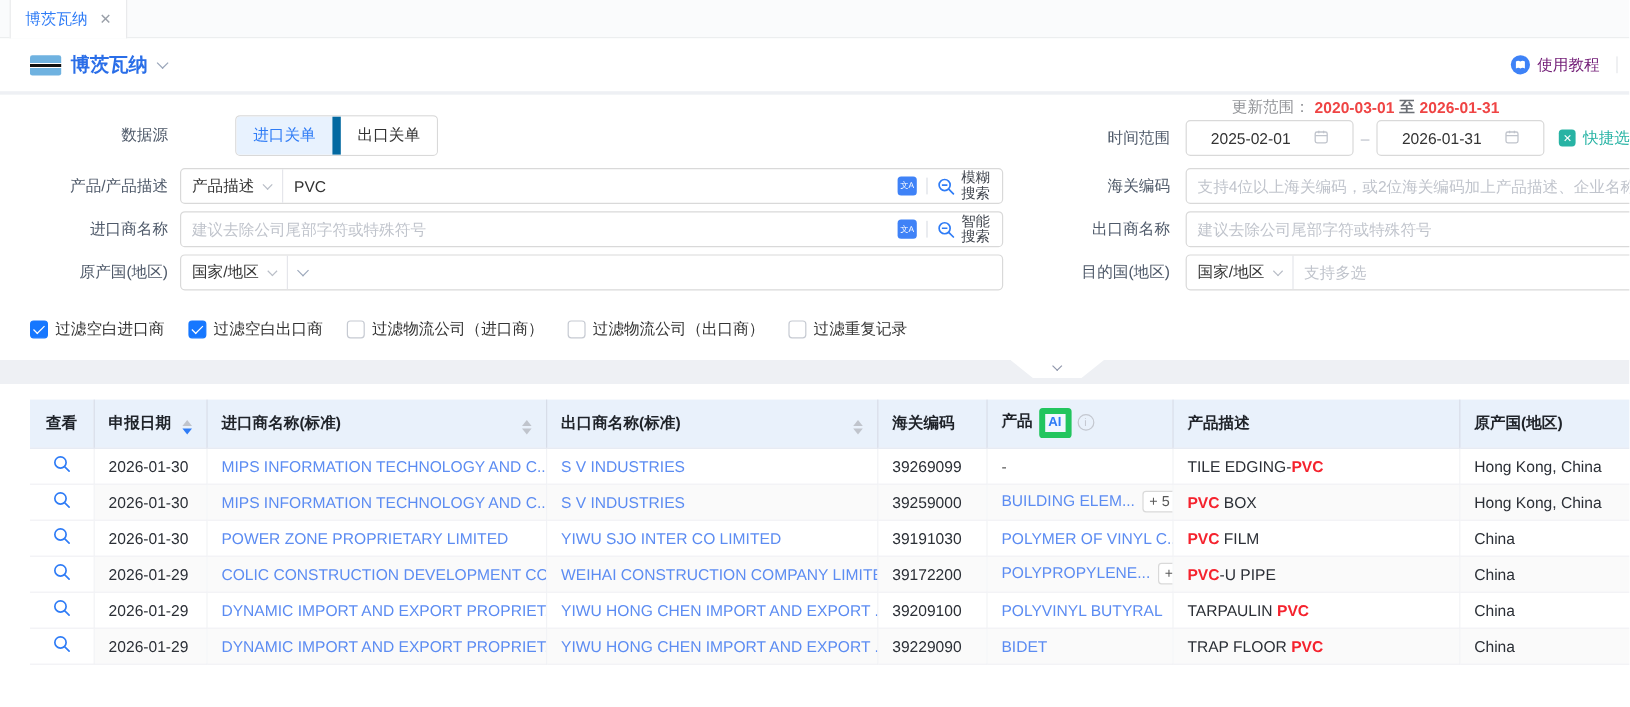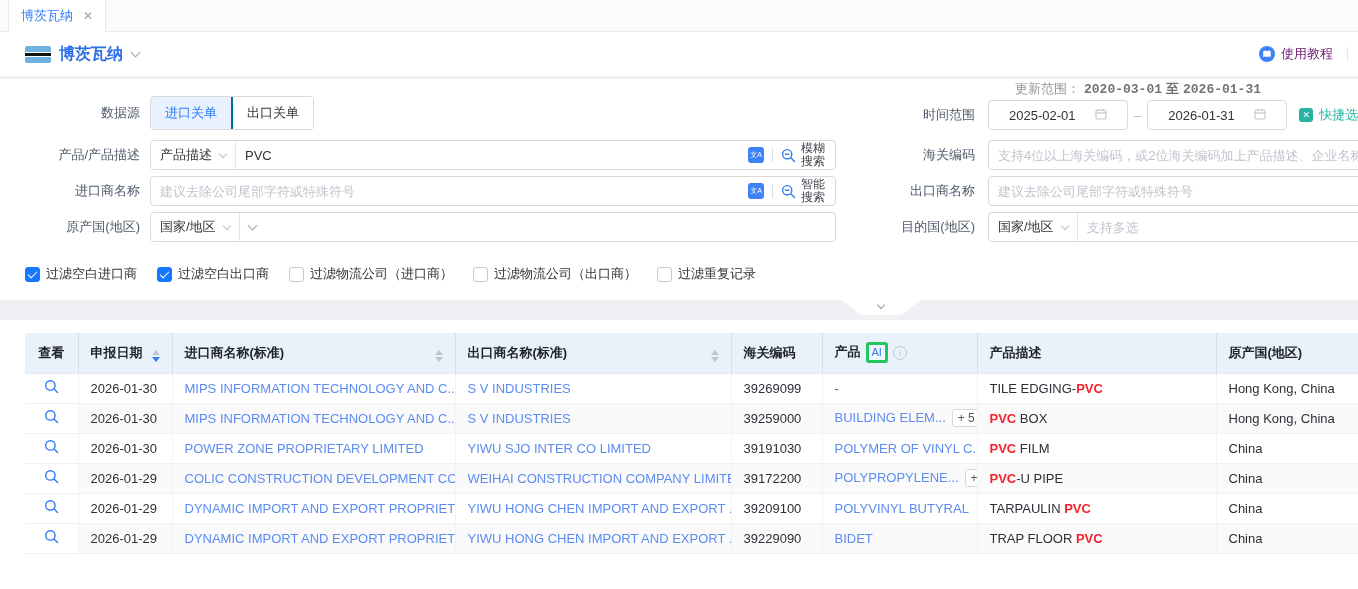--- a/index.html
+++ b/index.html
@@ -26,26 +26,26 @@
   .header-sep { height:3px; background:#eef0f4; }
 
   
   .filters { position:relative; height:221px; background:#fff; }
   .frow { position:absolute; height:30px; display:flex; align-items:center; }
   .flabel { width:150px; padding-right:10px; text-align:right; color:#4e5969; flex:0 0 auto; }
   .flabel.r { width:158px; padding-right:13px; }
 
   .update-line { position:absolute; top:1px; left:988px; width:300px; display:flex; justify-content:center; gap:4px; align-items:center; }
   .muted-lbl { color:#939599; }
-  .orange { color:#737373; font-weight:bold;font-family:Liberation Mono, monospace; }
+  .orange { color:#ef4444; font-weight:bold; }
   .to-word { color:#6b6f76; font-weight:bold; }
 
   .seg { display:flex; height:34px; border:1px solid #d9d9d9; border-radius:4px; overflow:hidden; background:#fff; }
   .seg-btn { padding:0 14px; display:flex; align-items:center; color:#333; cursor:pointer; background:#fff; }
-  .seg-btn + .seg-btn { border-left:2px solid #0369a1; }
+  .seg-btn + .seg-btn { border-left:7px solid #0369a1; }
   .seg-btn.active { background:#e8f2fe; color:#2f7cf6; }
 
   .date-box { width:140px; height:30px; border:1px solid #d9d9d9; border-radius:4px; display:flex; align-items:center; padding:0 20px; background:#fff; }
   .date-box input { border:none; outline:none; flex:1; min-width:0; font:inherit; color:#333; background:transparent; }
   .cal-icon { flex:0 0 auto; }
   .range-sep { margin:0 6px; color:#b9bec7; }
   .quick { display:flex; align-items:center; gap:6px; margin-left:12px; color:#27b3a4; white-space:nowrap; cursor:pointer; }
   .quick-icon { width:14px; height:14px; border-radius:3px; background:#27b3a4; color:#fff; display:flex; align-items:center; justify-content:center; font-size:9px; font-weight:bold; }
 
   .ctrl-group { display:flex; align-items:center; height:30px; border:1px solid #d9d9d9; border-radius:4px; background:#fff; }
@@ -81,22 +81,22 @@
   .tablewrap { margin:13px 0 0 25px; }
   table { border-collapse:collapse; table-layout:fixed; width:1493px; }
   thead th { background:#e9f1fb; height:40px; font-weight:bold; font-size:13px; color:#1f2329; text-align:left;
              padding:0 12px; border-right:1px solid #d7dde8; border-bottom:1px solid #e2e7f0; }
   th.center, td.center { text-align:center; padding:0; }
   .th-flex { display:flex; align-items:flex-end; justify-content:space-between; }
   .sorter { display:inline-flex; flex-direction:column; gap:2px; margin-left:8px; cursor:pointer; }
   .car-up { width:0; height:0; border-left:4px solid transparent; border-right:4px solid transparent; border-bottom:5px solid #c0c4cc; }
   .car-down { width:0; height:0; border-left:4px solid transparent; border-right:4px solid transparent; border-top:5px solid #c0c4cc; }
   .car-down.active { border-top-color:#2f7cf6; }
-  .ai-badge { display:inline-block; margin-left:5px; padding:0 3px; border:3px solid #22c55e; border-radius:3px;
-              color:#2f7cf6; background:#f2f7ff; font-size:11px; line-height:15px; font-weight:normal; }
+  .ai-badge { display:inline-block; margin-left:5px; padding:0 3px; border:5px solid #22c55e; border-radius:3px;
+              color:#2f7cf6; background:#f2f7ff; font-size:11px; line-height:15px; font-weight:bold; }
   .info-icon { display:inline-flex; width:14px; height:14px; border:1px solid #c3c7cf; border-radius:50%; color:#c3c7cf;
                font-size:9px; align-items:center; justify-content:center; margin-left:5px; font-weight:normal; }
   tbody td { height:30px; padding:0 12px; border-bottom:1px solid #f0f1f4; border-right:1px solid #f2f3f6;
              white-space:nowrap; overflow:hidden; color:#2b2f36; }
   tr.stripe td { background:#fafafa; }
   td.c-view { background:#fff !important; cursor:pointer; }
   .link { color:#5c8cf2; cursor:pointer; }
   .kw { color:#f5222d; font-weight:bold; }
   .plus-badge { display:inline-block; margin-left:6px; padding:0 5px; border:1px solid #d9d9d9; border-radius:3px;
                 background:#fff; color:#595959; font-size:12px; line-height:16px; }
@@ -132,21 +132,21 @@
 
   <div class="filters">
 
     <div class="update-line">
       <span class="muted-lbl">更新范围：</span>
       <span class="orange">2020-03-01</span>
       <span class="to-word">至</span>
       <span class="orange">2026-01-31</span>
     </div>
 
-    <div class="frow" style="top:19px; left:0;">
+    <div class="frow" style="top:19px; left:0;gap:46px;">
       <span class="flabel">数据源</span>
       <div class="seg">
         <span class="seg-btn active">进口关单</span>
         <span class="seg-btn">出口关单</span>
       </div>
     </div>
 
     <div class="frow" style="top:21px; left:830px;">
       <span class="flabel r">时间范围</span>
       <div class="date-box">

